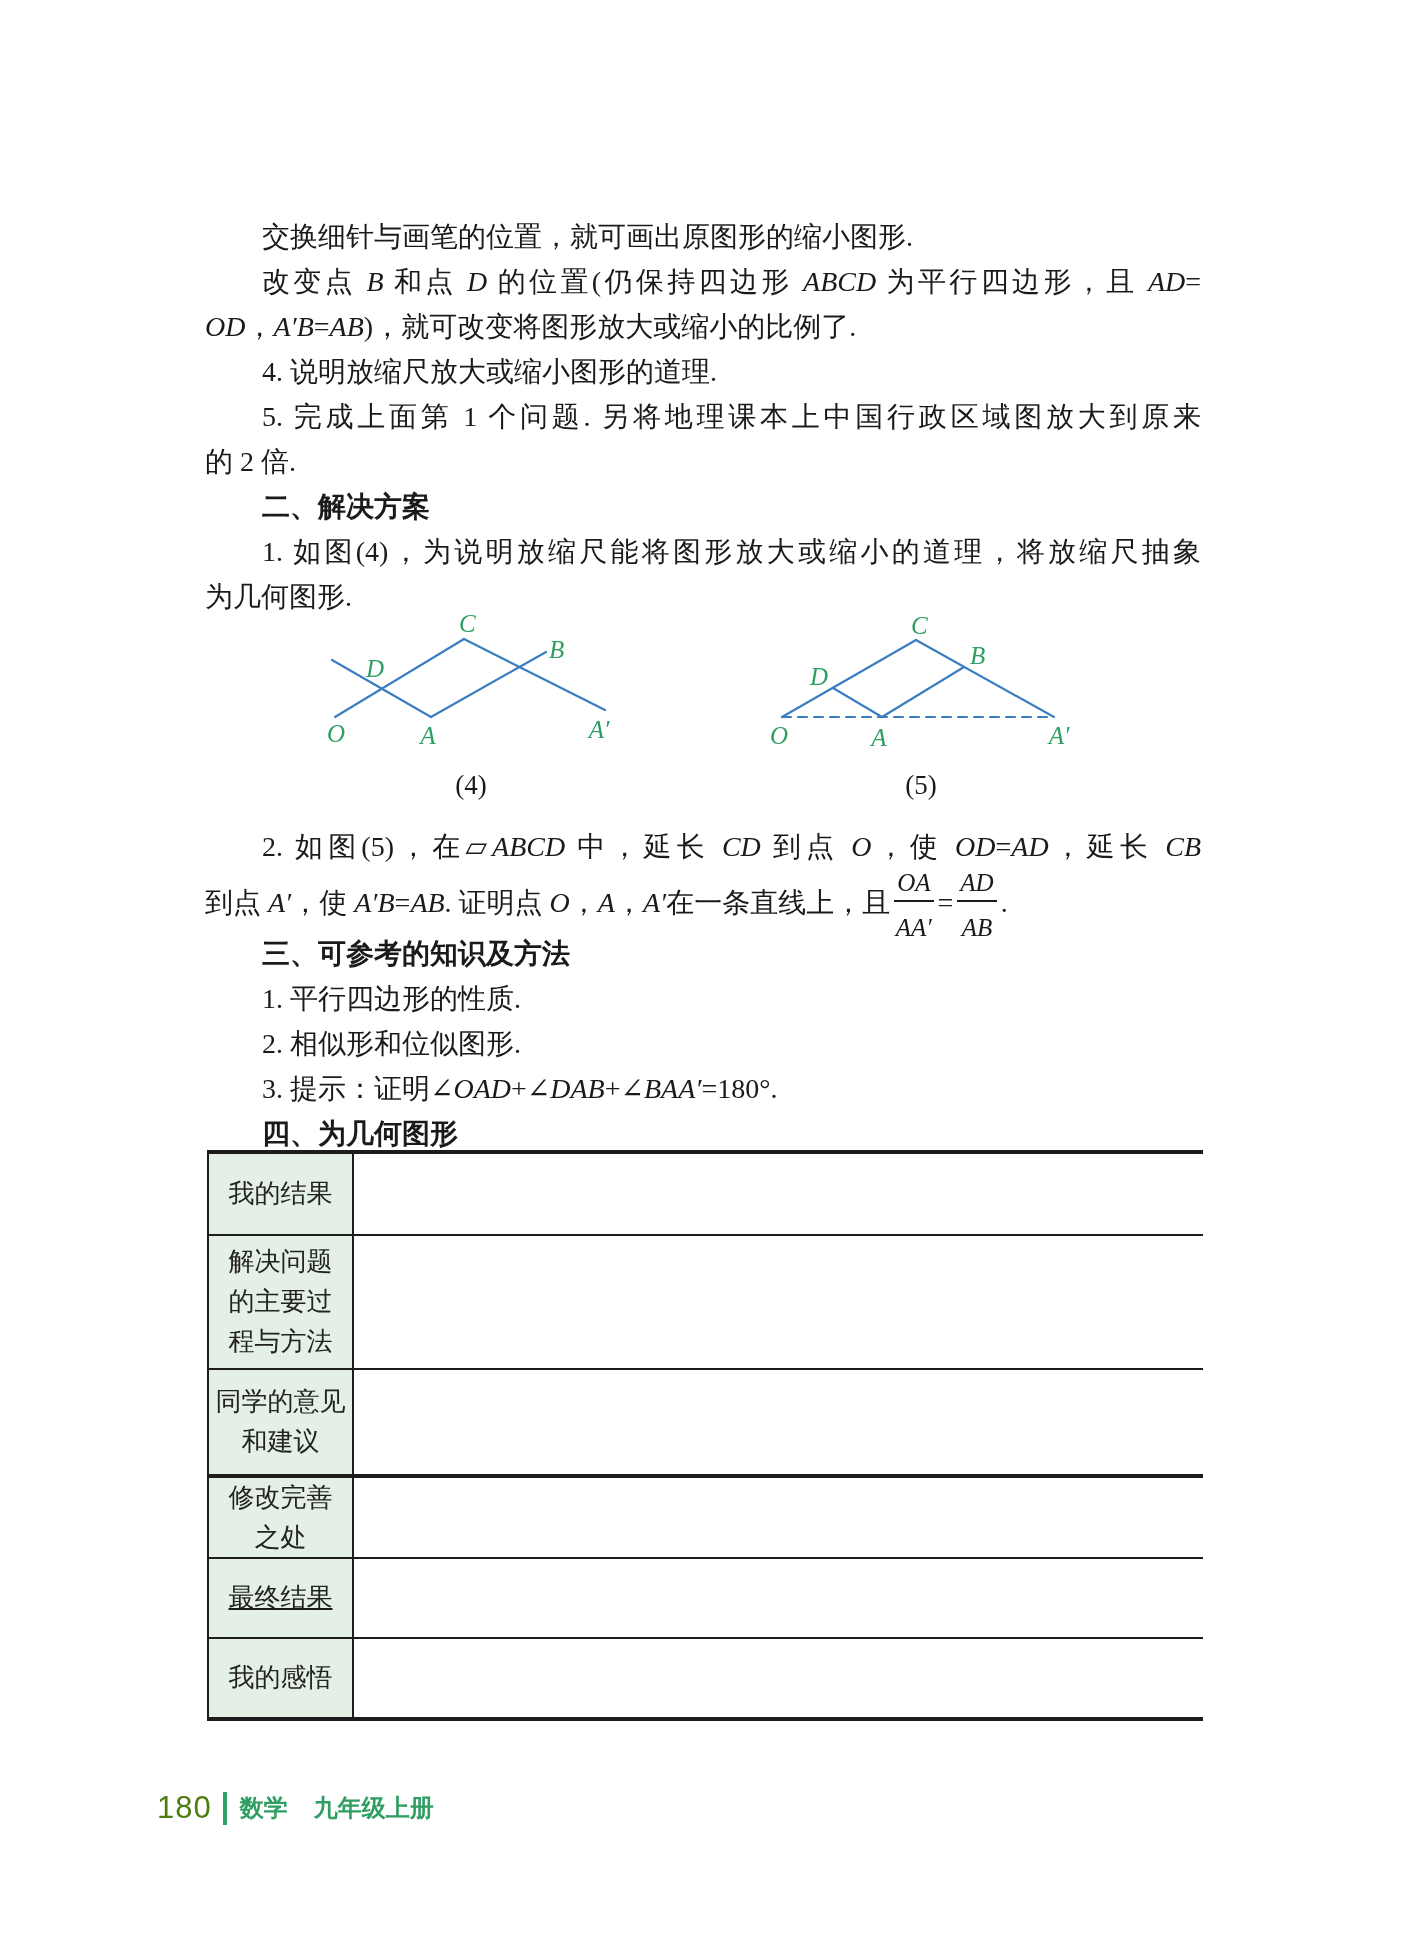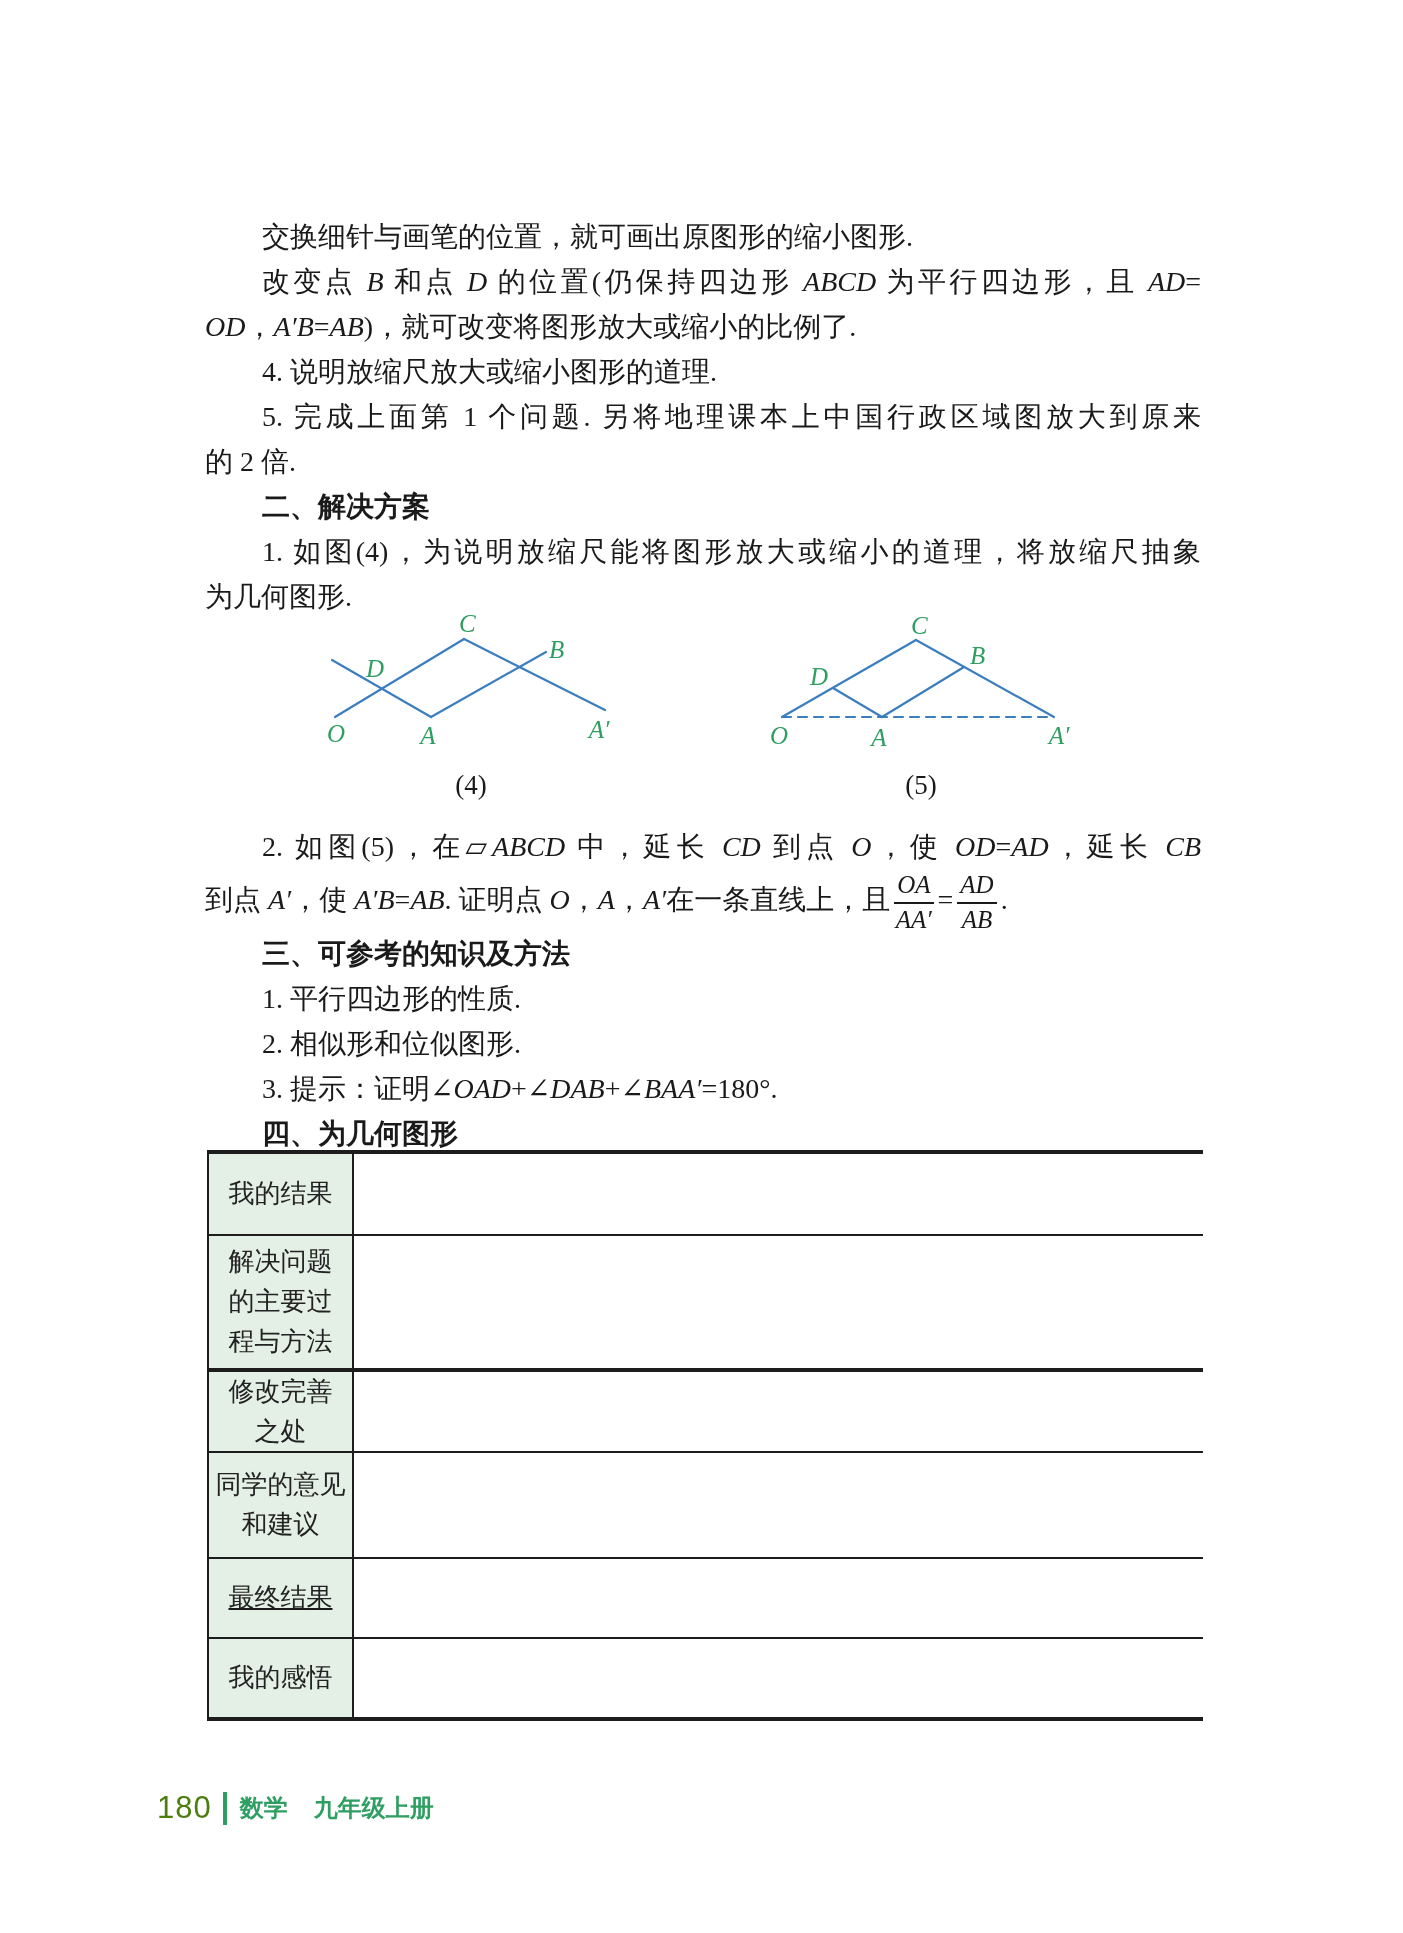--- a/index.html
+++ b/index.html
@@ -14,21 +14,21 @@
   #text2 { top:824px; }
   .line { margin:0; height:45px; line-height:45px; font-size:28px; white-space:nowrap; }
   .line.indent { padding-left:57px; }
   .line.fill { white-space:normal; text-align:justify; text-align-last:justify; }
   .line.heading { font-family:"Liberation Sans","DejaVu Sans",sans-serif; font-weight:700; font-size:28px; }
   .line.fracline { height:62px; line-height:62px; }
   .m { font-style:italic; font-family:"Liberation Serif","DejaVu Serif",serif; }
   .frac { display:inline-block; vertical-align:middle; text-align:center;
           font-size:25px; line-height:1.15; margin:0 4px; }
   .frac .num { display:block; border-bottom:2px solid #1a1a1a; padding:0 3px 2px; }
-  .frac .den { display:block; padding-top:2px; }
+  .frac .den { display:block; padding-top:12px; }
   
   #figures { position:absolute; left:0; top:612px; width:1403px; height:210px; }
   .figwrap { position:absolute; top:0; width:310px; }
   #figwrap-4 { left:316px; }
   #figwrap-5 { left:766px; }
   .caption { position:absolute; top:152px; left:0; width:310px; text-align:center;
              font-size:27px; line-height:42px; color:#1a1a1a; }
   svg text { font-family:"Liberation Serif","DejaVu Serif",serif; font-style:italic; font-size:25px; }
   
   #table { position:absolute; left:207px; top:1150px; width:994px;
@@ -120,31 +120,31 @@
         <div class="tcell"></div>
       </div>
       <div class="trow" style="height: 132px;">
         <div class="tlabel">
           <div>解决问题</div>
           <div>的主要过</div>
           <div>程与方法</div>
         </div>
         <div class="tcell"></div>
       </div>
+      <div class="trow" style="height: 104px;">
+        <div class="tlabel">
+          <div>同学的意见</div>
+          <div>和建议</div>
+        </div>
+        <div class="tcell"></div>
+      </div>
       <div class="trow thick" style="height: 79px;">
         <div class="tlabel">
           <div>修改完善</div>
           <div>之处</div>
-        </div>
-        <div class="tcell"></div>
-      </div>
-      <div class="trow" style="height: 104px;">
-        <div class="tlabel">
-          <div>同学的意见</div>
-          <div>和建议</div>
         </div>
         <div class="tcell"></div>
       </div>
       <div class="trow" style="height: 78px; text-decoration: underline;">
         <div class="tlabel">
           <div>最终结果</div>
         </div>
         <div class="tcell"></div>
       </div>
       <div class="trow" style="height: 78px;">

